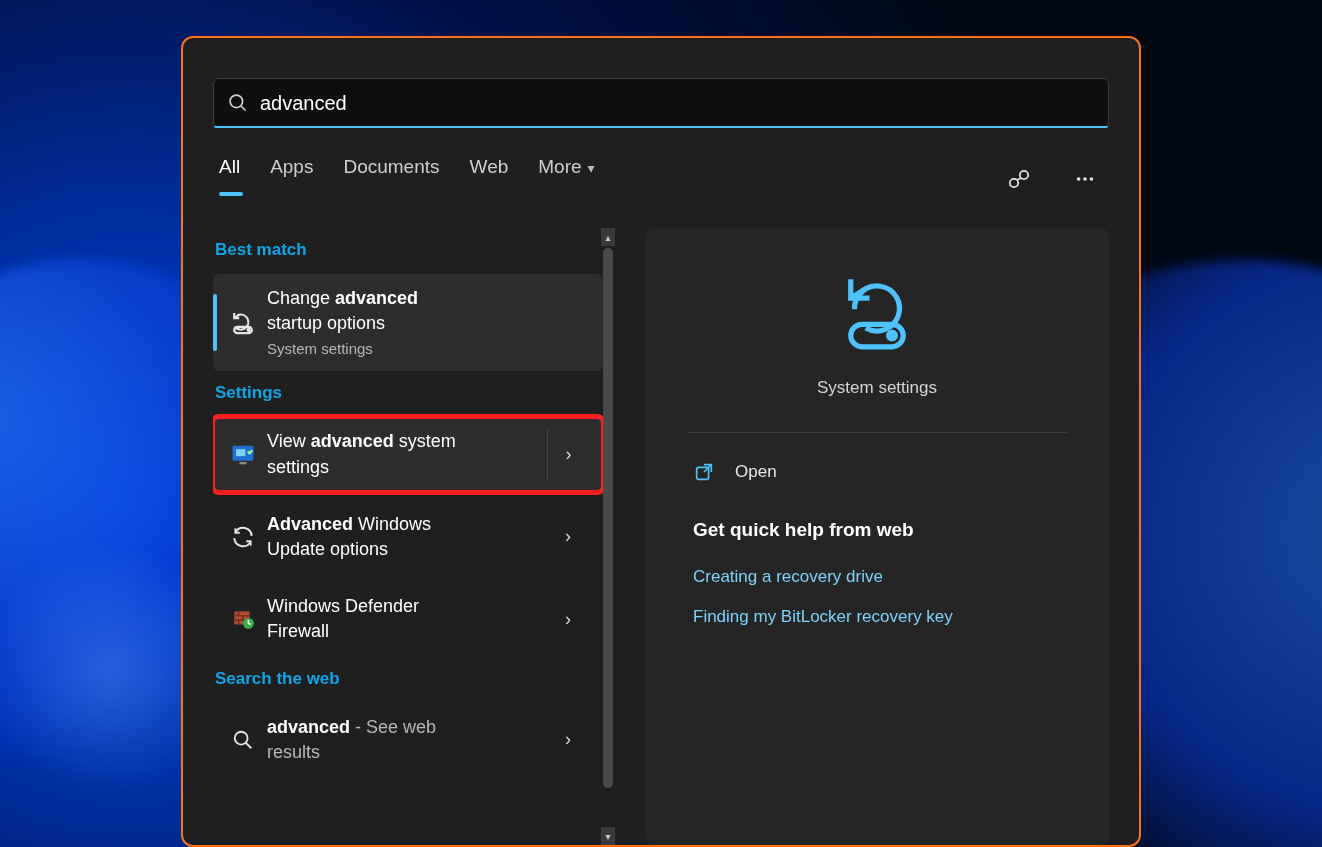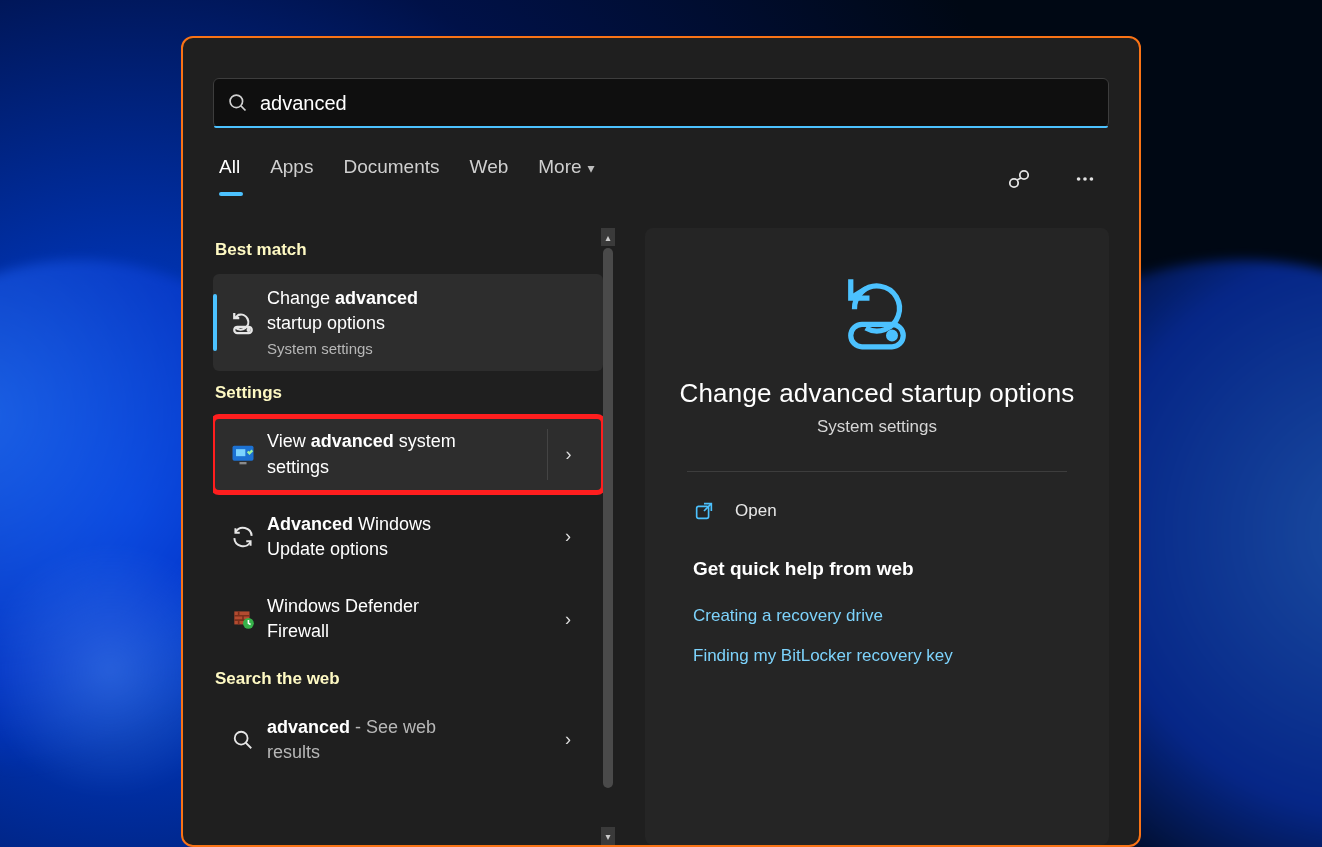--- a/index.html
+++ b/index.html
@@ -77,21 +77,21 @@
   }
 
   
   .left-wrap { position: relative; width: 402px; }
   .left-col { width: 390px; height: 100%; overflow: hidden; }
   .scroll-track { position:absolute; left: 388px; top: 0; bottom: 0; width: 14px; }
   .scroll-btn { width:14px; height:18px; background:#3a3a3a; display:flex; align-items:center; justify-content:center; color:#ccc; font-size:10px; }
   .scroll-btn.bottom { position:absolute; bottom:0; }
   .scroll-thumb { position:absolute; left:2px; top:20px; width:10px; height:540px; background:#4a4a4a; border-radius:5px; }
 
-  .section-title { font-size: 17px; font-weight: 600; color:#fef9c3; margin: 12px 0 14px 2px; }
+  .section-title { font-size: 17px; font-weight: 600; color:#0ea5e9; margin: 12px 0 14px 2px; }
 
   .result-card {
     background: #2d2d2d;
     border-radius: 6px;
     display: flex;
     padding: 12px 14px 12px 6px;
     align-items: center;
     position: relative;
     margin-bottom: 8px;
   }
@@ -277,21 +277,20 @@
     <div class="right-col">
       <div class="detail-icon">
         <svg width="90" height="90" viewBox="0 0 24 24" fill="none" stroke="currentColor" stroke-width="1.4">
             <path d="M6 11a6 6 0 1 1 3 5"></path>
             <path d="M5 3v5h5"></path>
             <path d="M9 5.5L5 8"></path>
             <rect x="5" y="15" width="14" height="6" rx="3"></rect>
             <circle cx="16" cy="18" r="0.9" fill="currentColor"></circle>
           </svg>
       </div>
-      <div class="detail-title">Change advanced startup options</div>
       <div class="detail-sub">System settings</div>
       <hr class="detail-hr">
       <div class="action-row">
         <svg width="22" height="22" viewBox="0 0 24 24" fill="none" stroke="currentColor" stroke-width="1.8">
             <rect x="4" y="7" width="13" height="13" rx="2"></rect>
             <path d="M12 4h8v8"></path>
             <path d="M20 4l-8 8"></path>
           </svg>
         <span>Open</span>
       </div>

